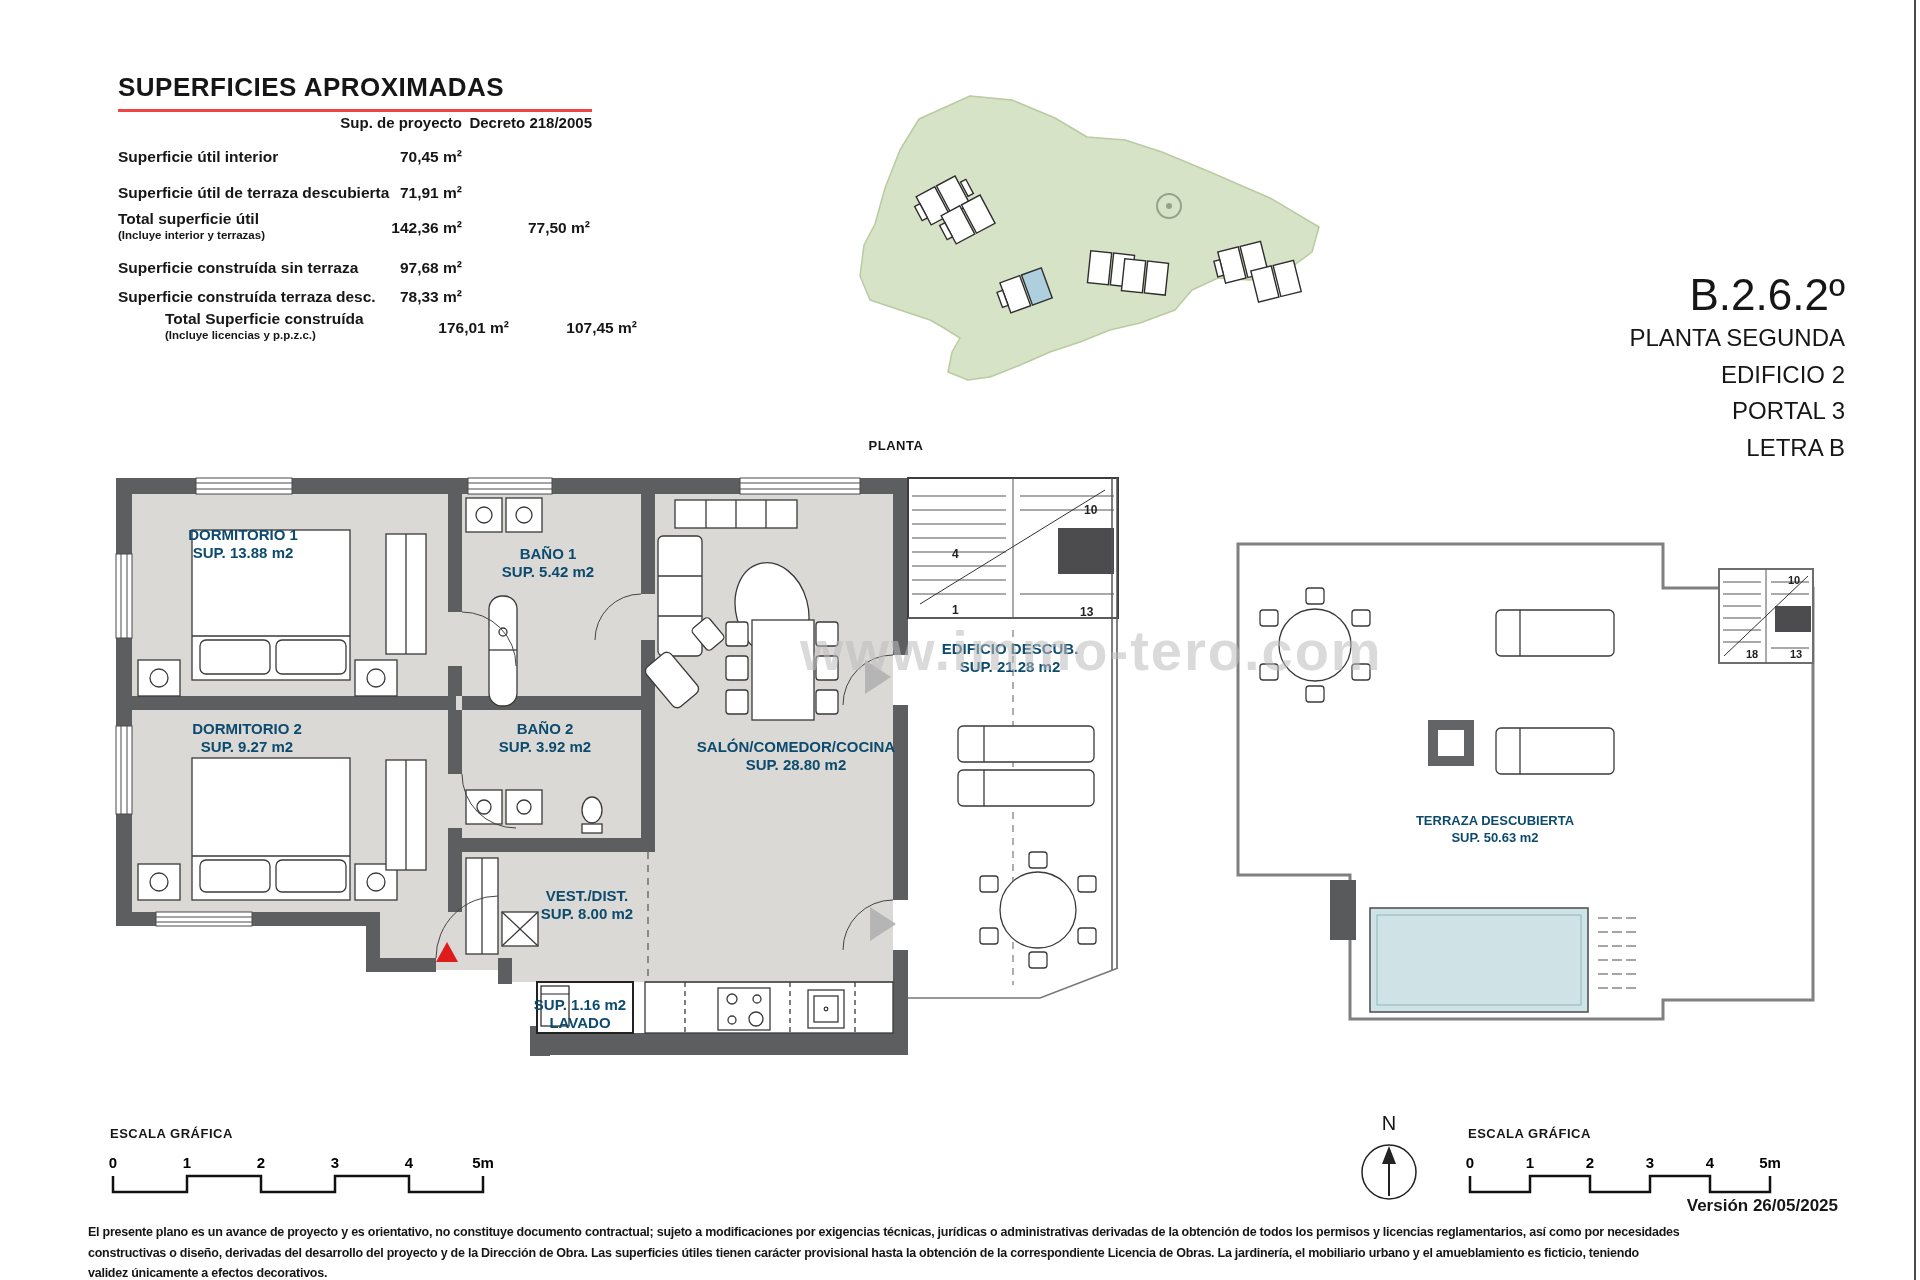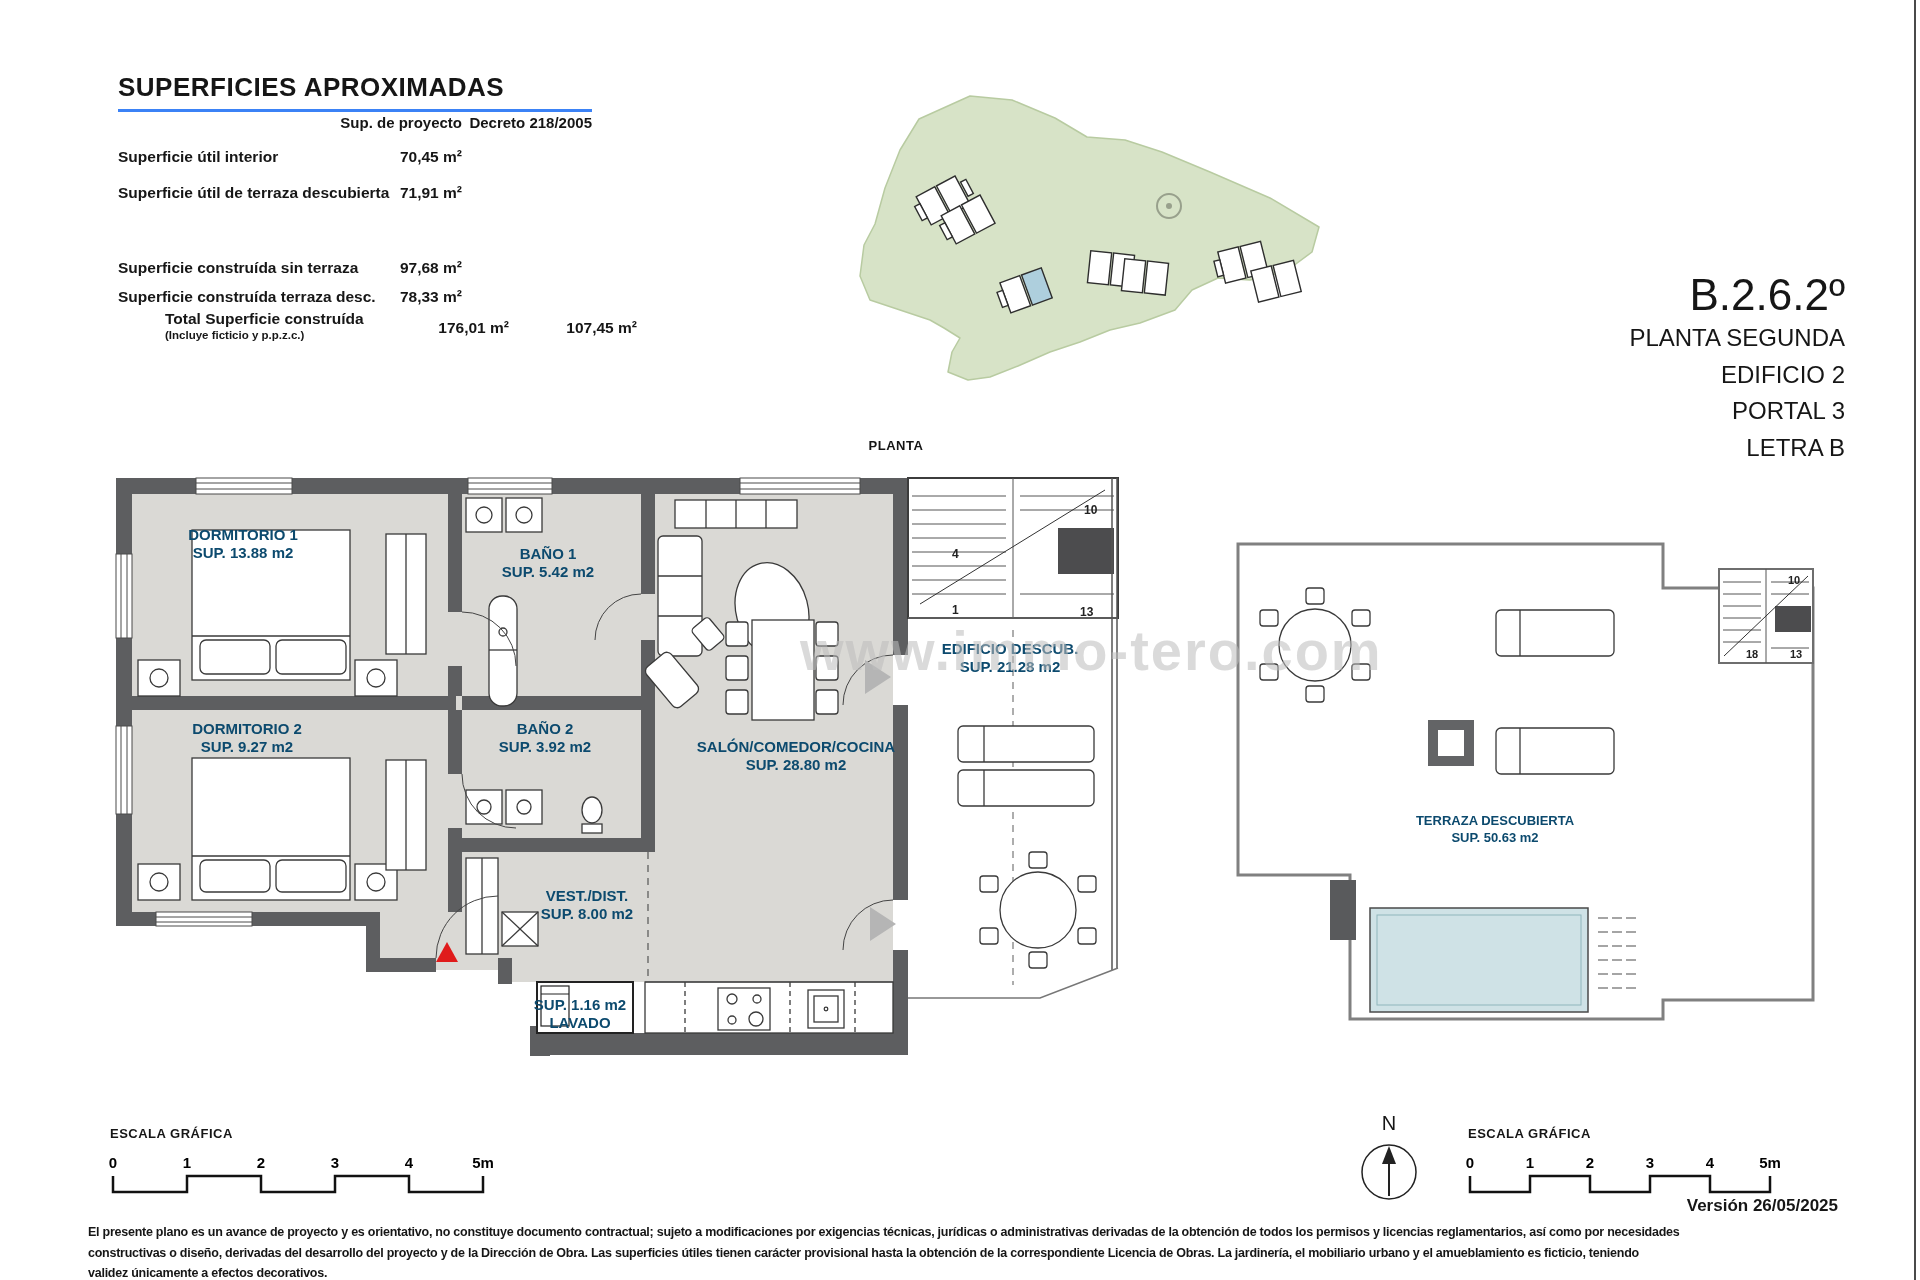--- a/index.html
+++ b/index.html
@@ -3,21 +3,21 @@
 <meta charset="utf-8">
 <style>
   html,body{margin:0;padding:0;}
   body{
     width:1920px;height:1280px;position:relative;background:#ffffff;
     font-family:"Liberation Sans",sans-serif;color:#161616;overflow:hidden;
   }
   .abs{position:absolute;}
   
   #areas{left:118px;top:72px;width:474px;height:290px;}
-  #areas .title{font-size:26px;font-weight:bold;letter-spacing:.5px;border-bottom:3px solid #3b82f6;padding-bottom:6px;width:100%;}
+  #areas .title{font-size:26px;font-weight:bold;letter-spacing:.5px;border-bottom:3px solid #ef4444;padding-bottom:6px;width:100%;}
   #areas .hdr{position:absolute;font-size:15px;font-weight:bold;white-space:nowrap;}
   .trow{position:absolute;left:0;width:100%;}
   .trow .lab{font-size:15.5px;font-weight:bold;white-space:nowrap;}
   .trow .sub{display:block;font-size:11.5px;font-weight:bold;margin-top:1px;white-space:nowrap;}
   .trow .val1{position:absolute;right:130px;top:0;font-size:15.5px;font-weight:bold;white-space:nowrap;}
   .trow .val2{position:absolute;right:2px;top:0;font-size:15.5px;font-weight:bold;white-space:nowrap;}
   .trow.two .val1,.trow.two .val2{top:9px;}
   
   #unit{right:75px;top:270px;text-align:right;}
   #unit .code{font-size:44px;line-height:50px;}
@@ -50,30 +50,35 @@
   <span class="hdr" style="right:0px;top:42px;">Decreto 218/2005</span>
 
   <div class="trow" style="top:76px;">
     <span class="lab">Superficie útil interior</span>
     <span class="val1">70,45  m²</span>
   </div>
   <div class="trow" style="top:112px;">
     <span class="lab">Superficie útil de terraza descubierta</span>
     <span class="val1">71,91  m²</span>
   </div>
+  <div class="trow two" style="top:138px;">
+    <span class="lab"><span>Total superficie útil</span><span class="sub">(Incluye interior y terrazas)</span></span>
+    <span class="val1">142,36  m²</span>
+    <span class="val2">77,50  m²</span>
+  </div>
   <div class="trow" style="top:187px;">
     <span class="lab">Superficie construída sin terraza</span>
     <span class="val1">97,68  m²</span>
   </div>
   <div class="trow" style="top:216px;">
     <span class="lab">Superficie construída terraza desc.</span>
     <span class="val1">78,33  m²</span>
   </div>
   <div class="trow two" style="top:238px;margin-left:47px;">
-    <span class="lab"><span>Total Superficie construída</span><span class="sub">(Incluye ficticio y p.p.z.c.)</span></span>
+    <span class="lab"><span>Total Superficie construída</span><span class="sub">(Incluye licencias y p.p.z.c.)</span></span>
     <span class="val1">176,01  m²</span>
     <span class="val2">107,45  m²</span>
   </div>
 </div>
 
 <div class="abs" id="unit">
   <div class="code">B.2.6.2º</div>
   <div class="uline">PLANTA SEGUNDA</div>
   <div class="uline">EDIFICIO 2</div>
   <div class="uline">PORTAL  3</div>

